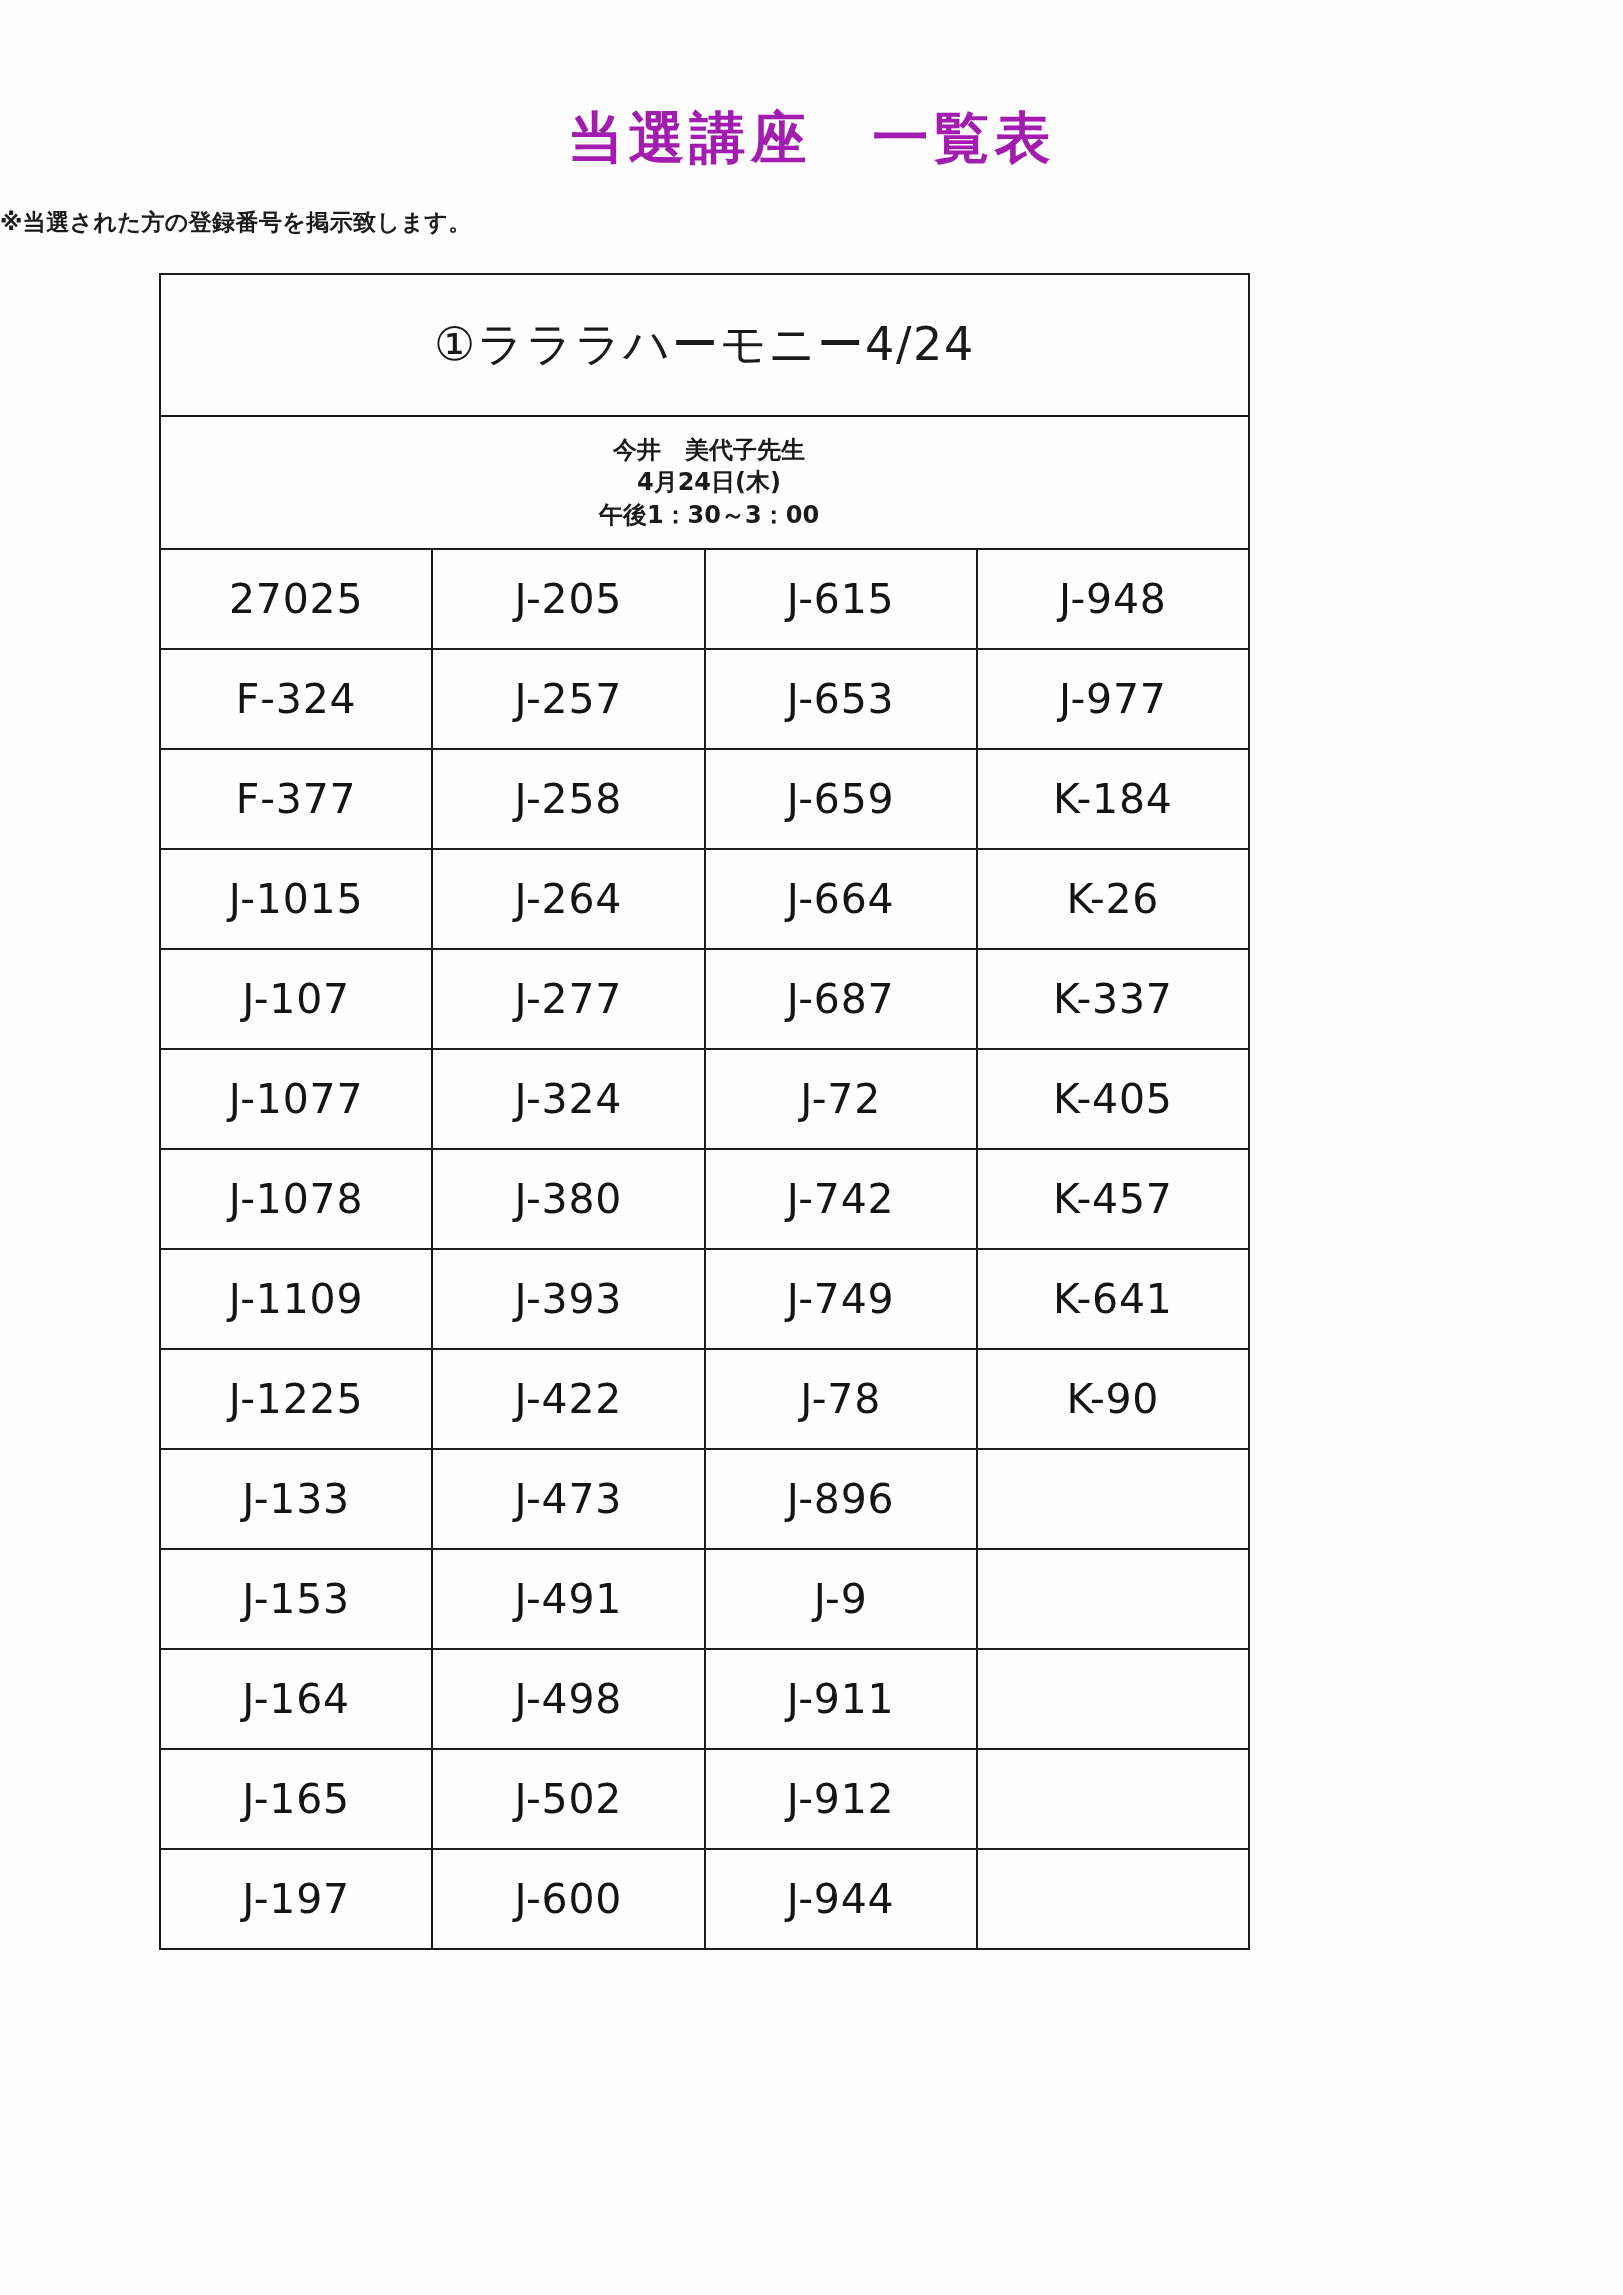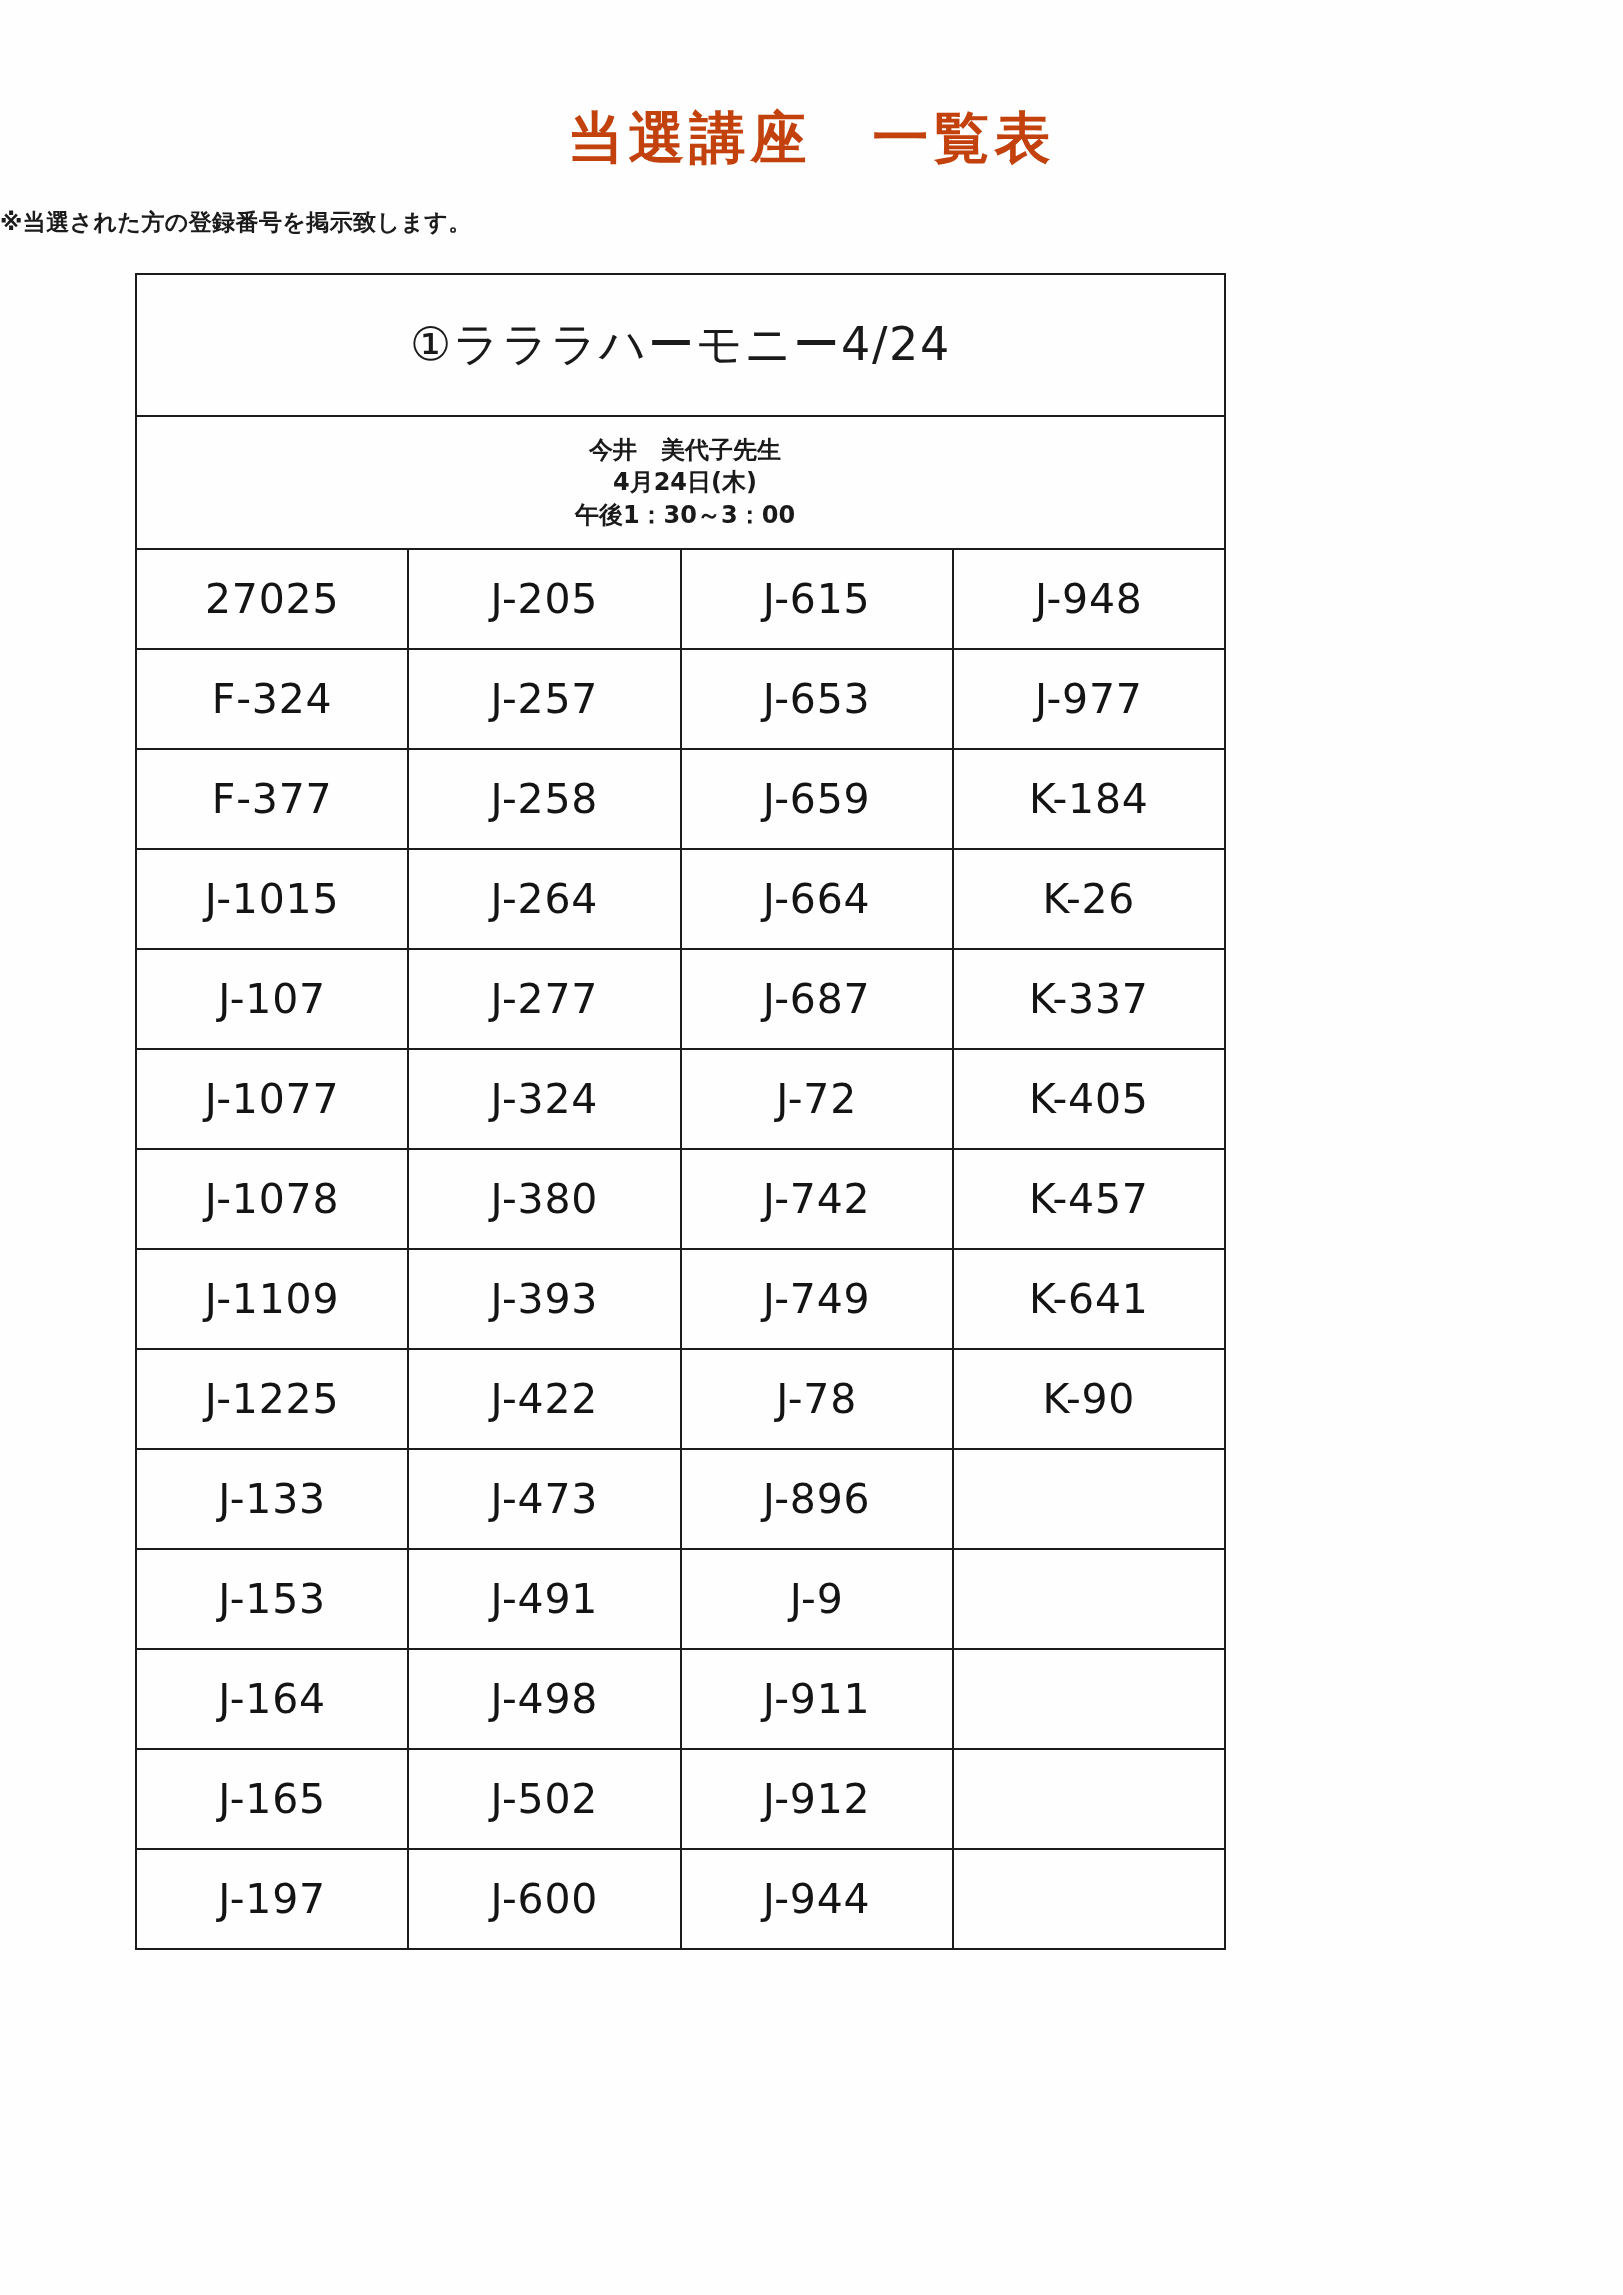--- a/index.html
+++ b/index.html
@@ -25,21 +25,21 @@
   }
   .doc-title {
     position: absolute;
     left: 0;
     top: 101px;
     width: 1623px;
     text-align: center;
     font-size: 56px;
     font-weight: 700;
     letter-spacing: 5px;
-    color: #c2410c;
+    color: #a21caf;
     font-family: "DejaVu Sans", "Liberation Sans", sans-serif;
   }
   .doc-note {
     position: absolute;
     left: 0;
     top: 207px;
     width: 1623px;
     text-align: left;
     font-size: 23px;
     font-weight: 600;
@@ -50,20 +50,21 @@
   .table-wrap {
     position: absolute;
     left: 135px;
     top: 273px;
     width: 1091px;
   }
   table.listing {
     border-collapse: collapse;
     width: 1091px;
     table-layout: fixed;
+    margin-left: 24px;
   }
   table.listing td {
     border: 2.5px solid #1c1c1c;
     text-align: center;
     vertical-align: middle;
     padding: 0;
   }
   td.course-title {
     height: 140px;
     font-size: 46px;

